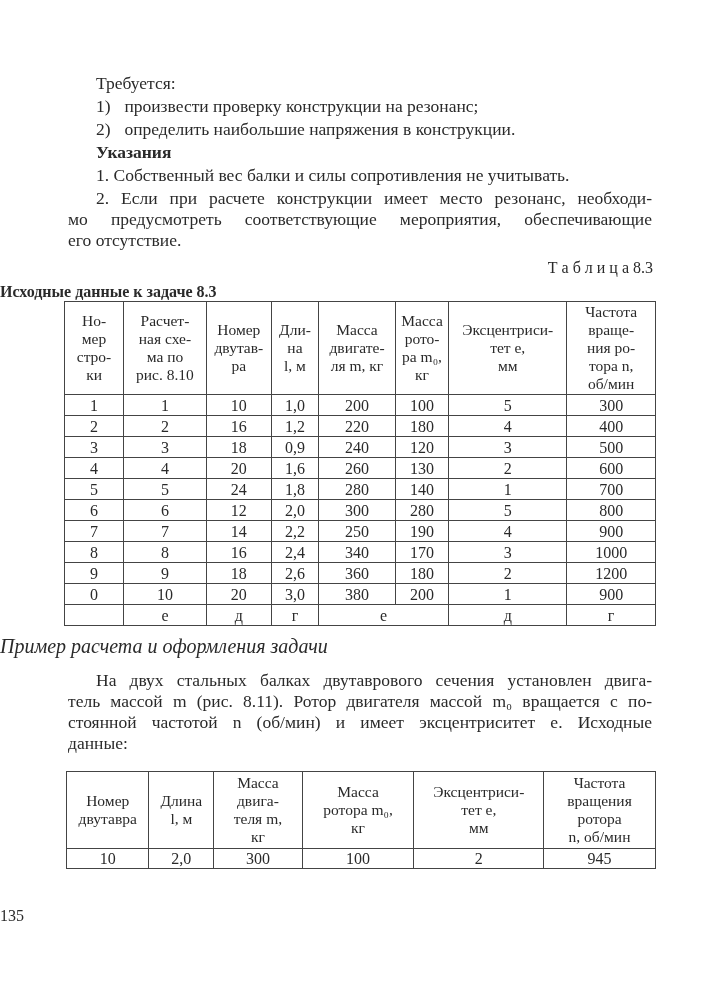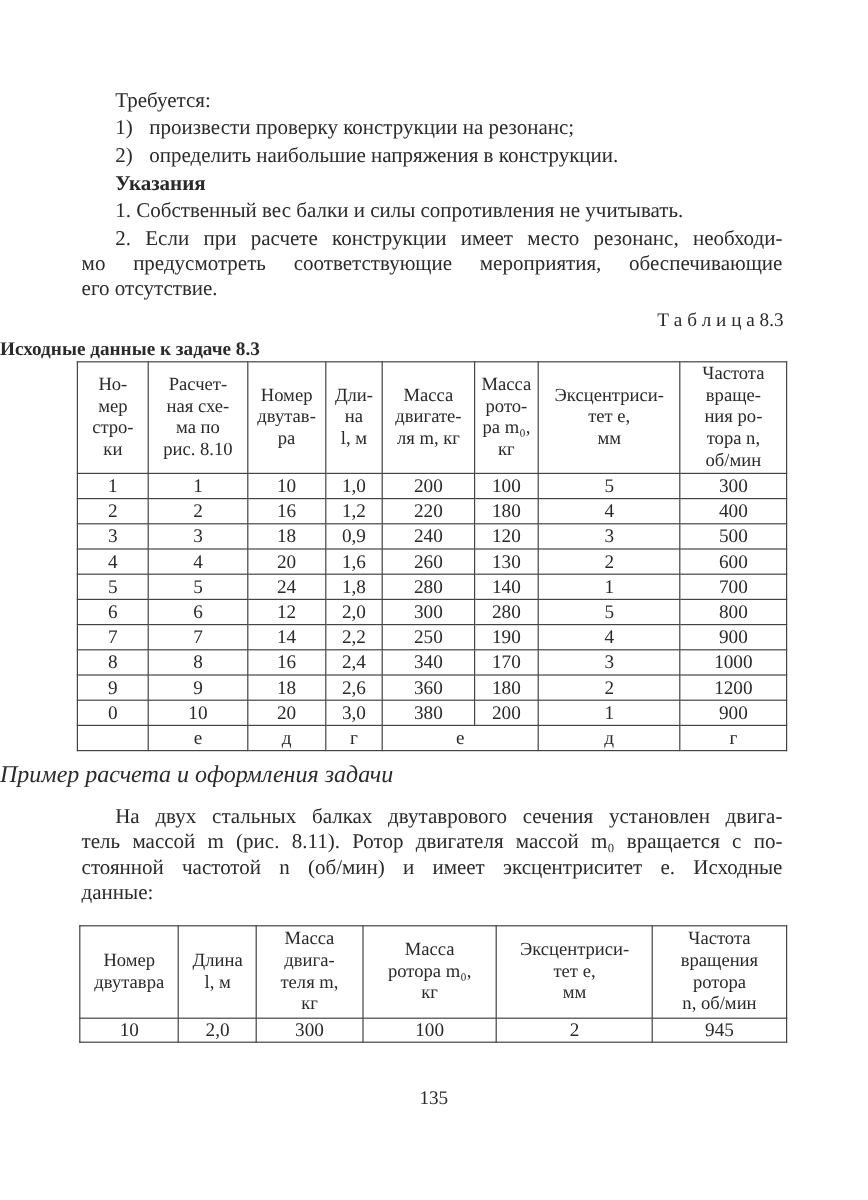--- a/index.html
+++ b/index.html
@@ -191,14 +191,14 @@
           <td>10</td>
           <td>2,0</td>
           <td>300</td>
           <td>100</td>
           <td>2</td>
           <td>945</td>
         </tr>
       </tbody>
   </table>
 
-  <div class="caption" style="left:0;width:723px;text-align:center;top:903px;">135</div>
+  <div class="caption" style="left:0;width:723px;text-align:left;top:903px;">135</div>
 </div>
 
 </body></html>

